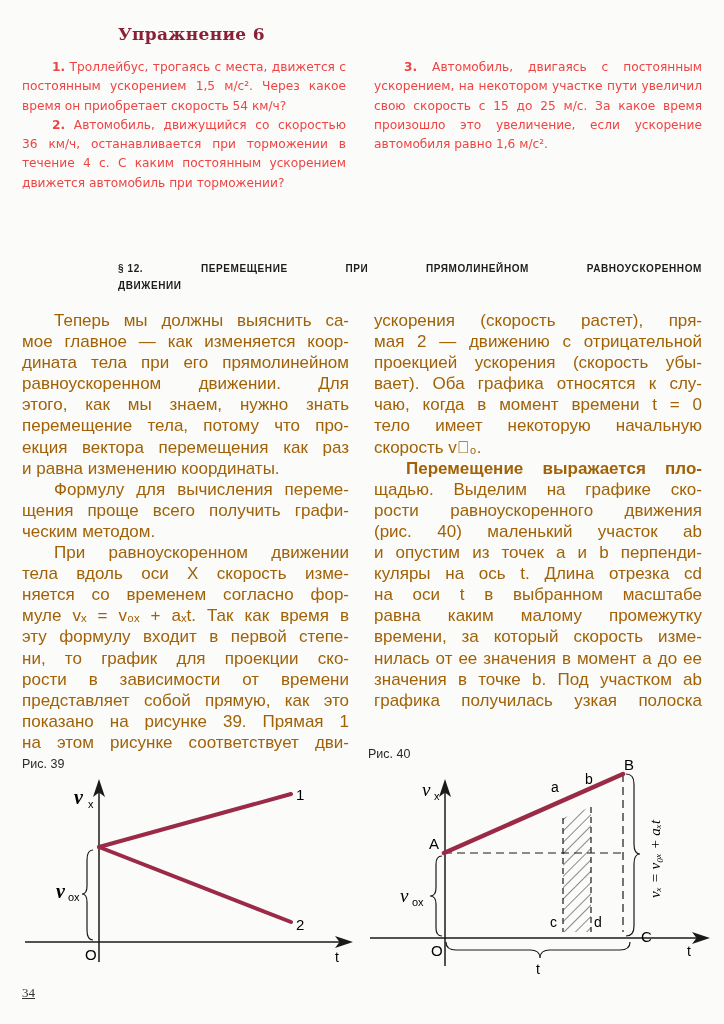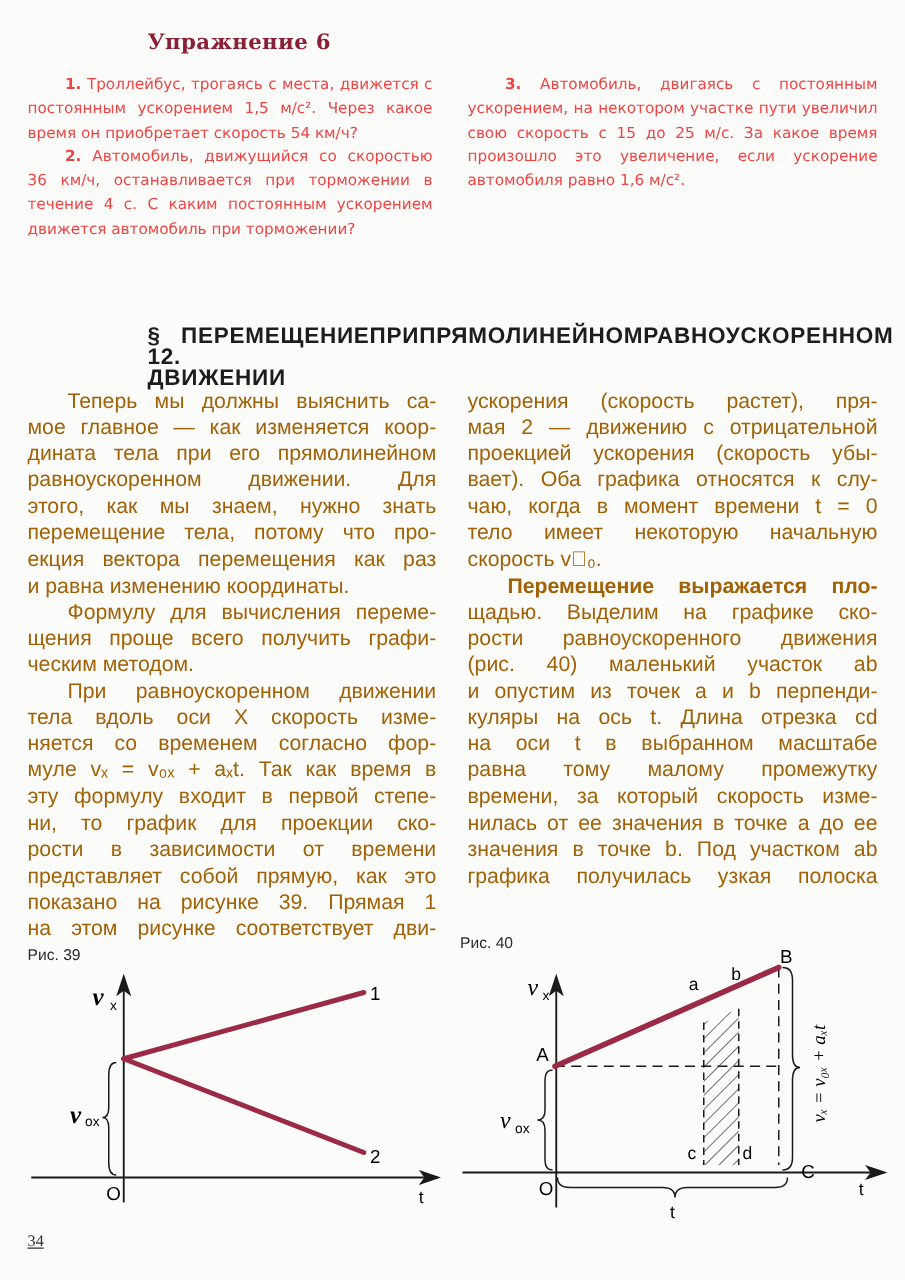--- a/index.html
+++ b/index.html
@@ -17,21 +17,21 @@
     text-align: justify; color: #ef4444;
   }
   .ex-col p { margin: 0; text-indent: 30px; }
   .ex-col .num { font-weight: bold; }
   .ex-left { left: 22px; top: 58px; width: 324px; }
   .ex-right { left: 374px; top: 58px; width: 328px; }
 
   .sec-head {
     left: 118px; top: 260px; width: 584px;
     font-family: "Liberation Sans", "DejaVu Sans", sans-serif; font-weight: bold;
-    font-size: 18px; line-height: 17px; letter-spacing: 0.6px; color: #1d1d1d;
+    font-size: 10px; line-height: 17px; letter-spacing: 0.6px; color: #1d1d1d;
   }
   .sec-head .l1 { display: flex; justify-content: space-between; }
   .body-col {
     font-family: Liberation Sans, sans-serif; font-size: 17px;
     line-height: 21.1px; color: #a16207; text-align: justify;
   }
   .body-left { left: 22px; top: 310px; width: 327px; }
   .body-right { left: 374px; top: 310px; width: 328px; }
   .line { display: block; text-align: justify; text-align-last: justify; white-space: nowrap; height: 21.1px; }
   .line.last { text-align-last: left; }
@@ -102,23 +102,23 @@
   <span class="line">чаю, когда в момент времени t = 0</span>
   <span class="line">тело имеет некоторую начальную</span>
   <span class="line last">скорость v⃗₀.</span>
   <span class="line ind" style="font-weight:bold">Перемещение выражается пло-</span>
   <span class="line">щадью. Выделим на графике ско-</span>
   <span class="line">рости равноускоренного движения</span>
   <span class="line">(рис. 40) маленький участок ab</span>
   <span class="line">и опустим из точек a и b перпенди-</span>
   <span class="line">куляры на ось t. Длина отрезка cd</span>
   <span class="line">на оси t в выбранном масштабе</span>
-  <span class="line">равна тому малому промежутку</span>
+  <span class="line">равна каким малому промежутку</span>
   <span class="line">времени, за который скорость изме-</span>
-  <span class="line">нилась от ее значения в точке a до ее</span>
+  <span class="line">нилась от ее значения в момент a до ее</span>
   <span class="line">значения в точке b. Под участком ab</span>
   <span class="line">графика получилась узкая полоска</span>
 </div>
 
 <div class="abs fig-cap" style="left:22px; top:757px;">Рис. 39</div>
 <svg class="abs" style="left:0; top:770px;" width="362" height="210">
   <defs>
     <marker id="arr39" markerWidth="12" markerHeight="8" refX="10" refY="4" orient="auto">
       <path d="M0,0 L12,4 L0,8 L3,4 Z" fill="#1a1a1a"></path>
     </marker>

